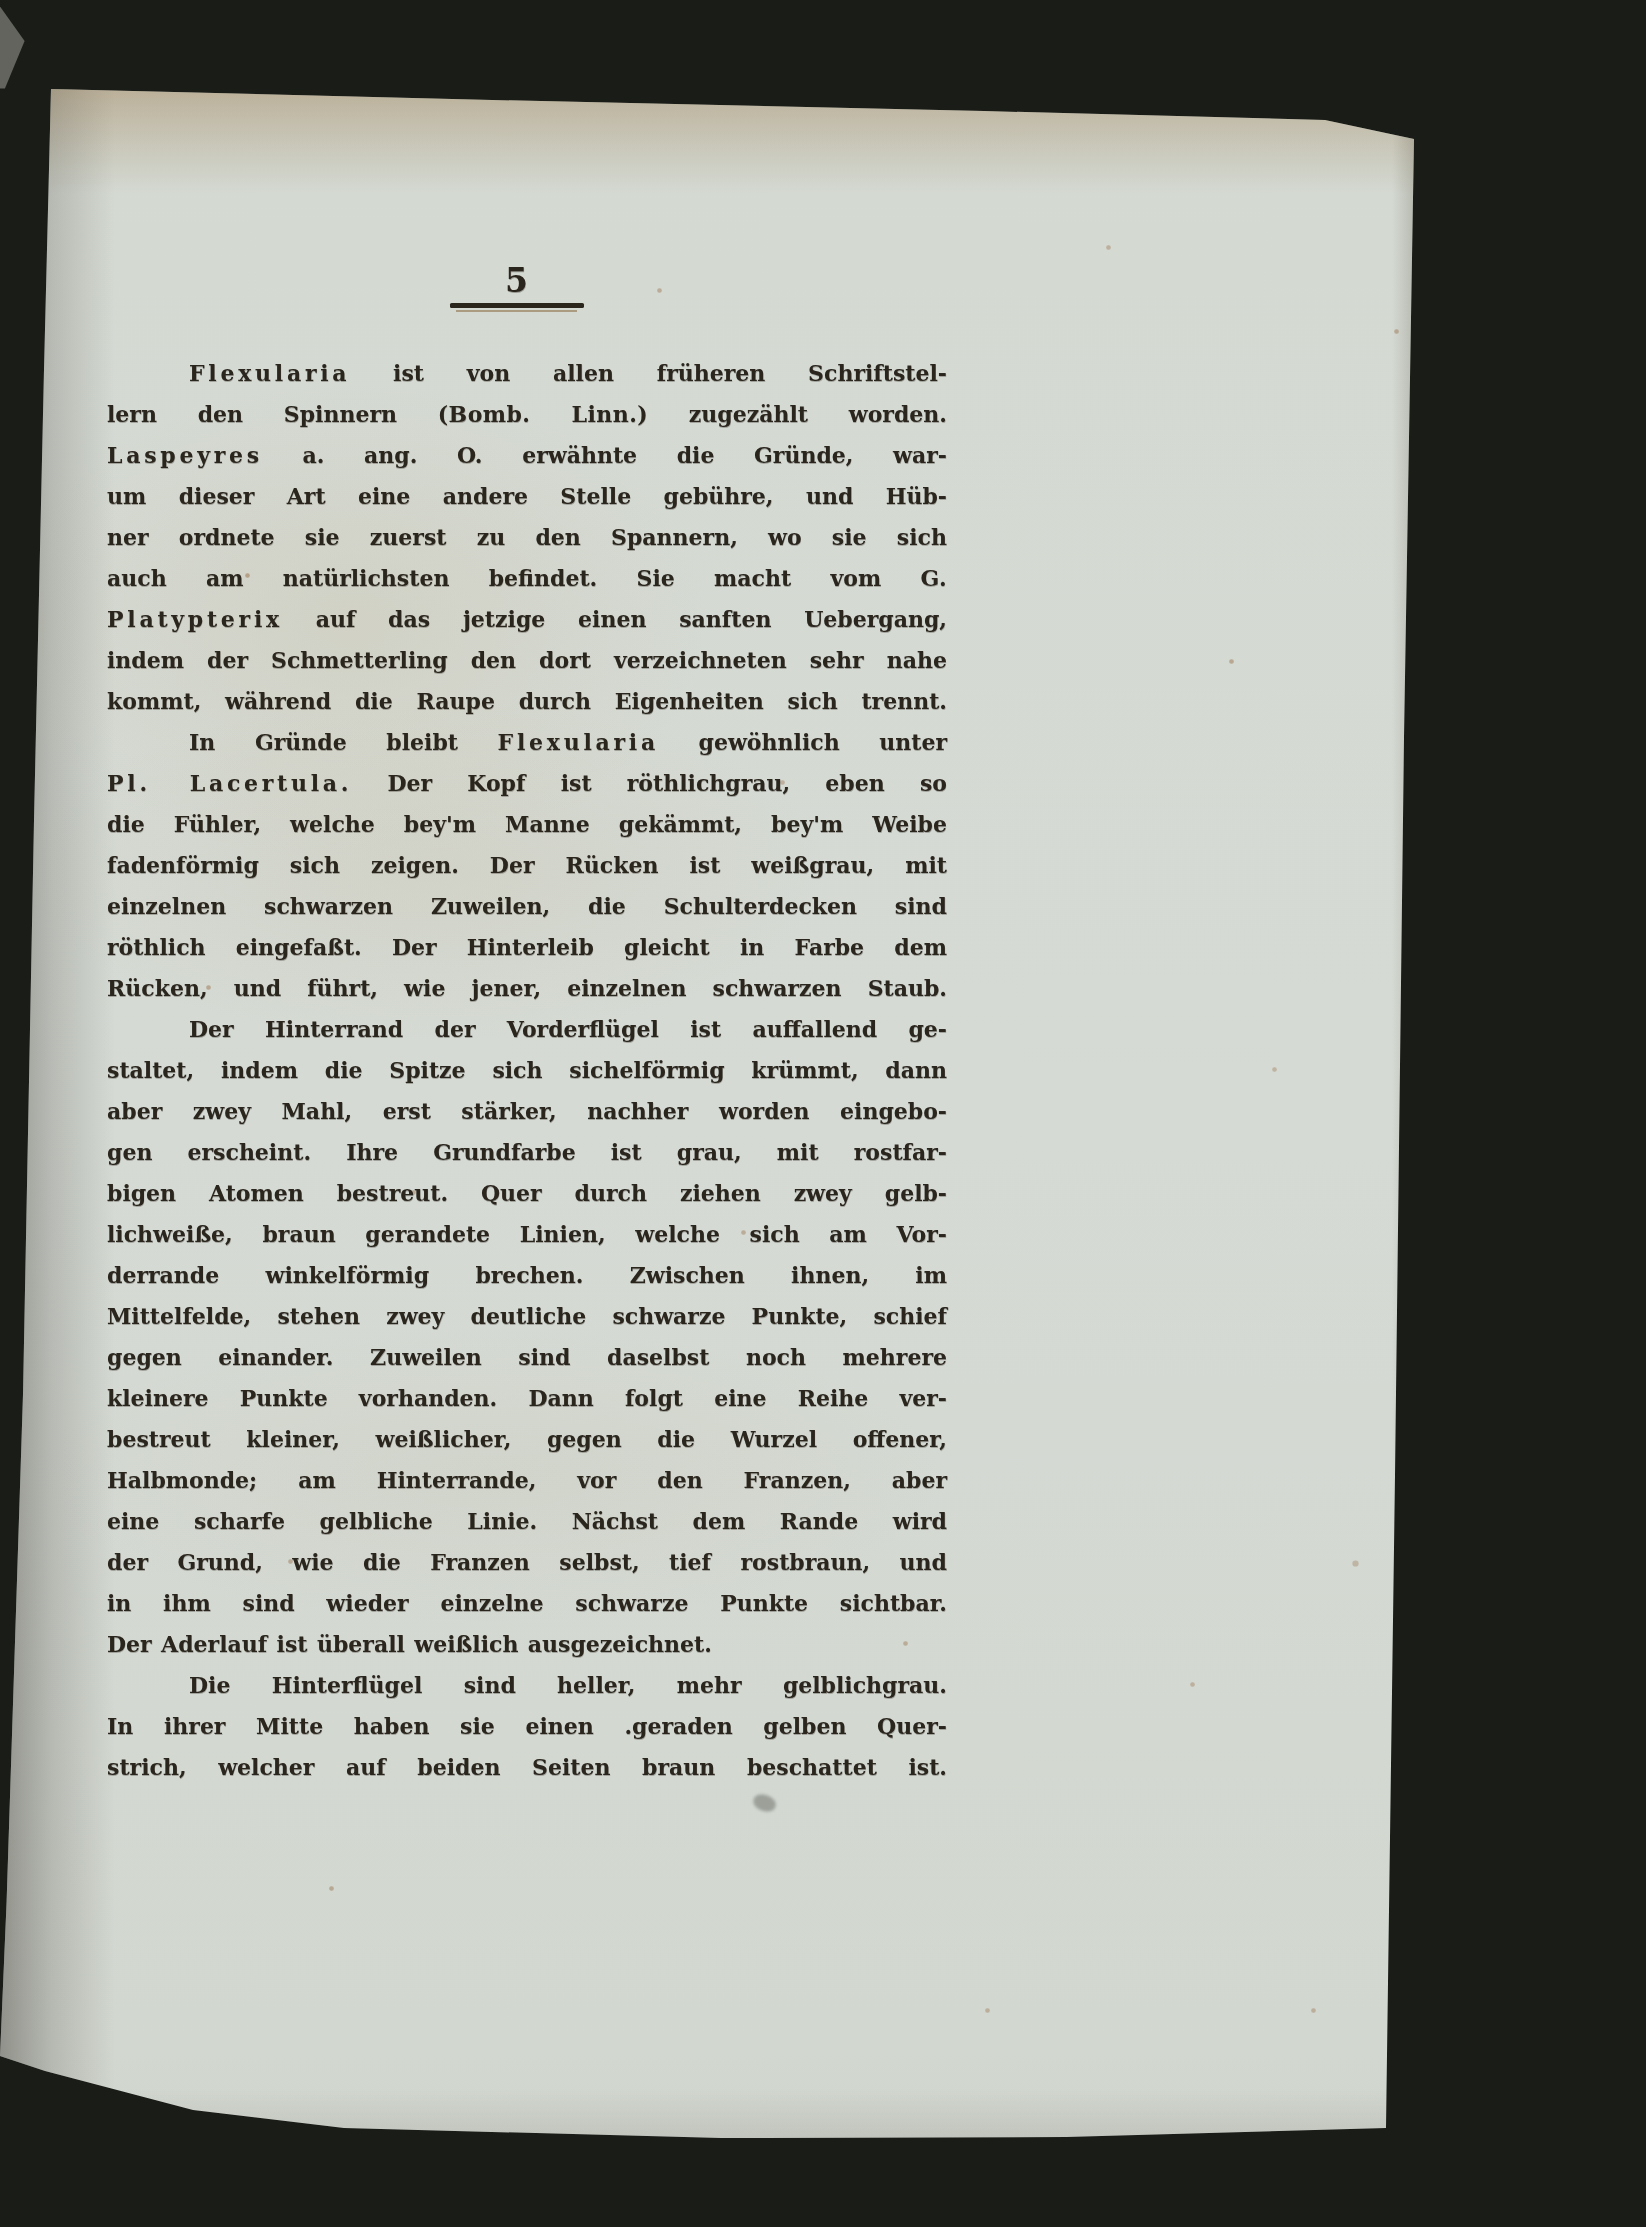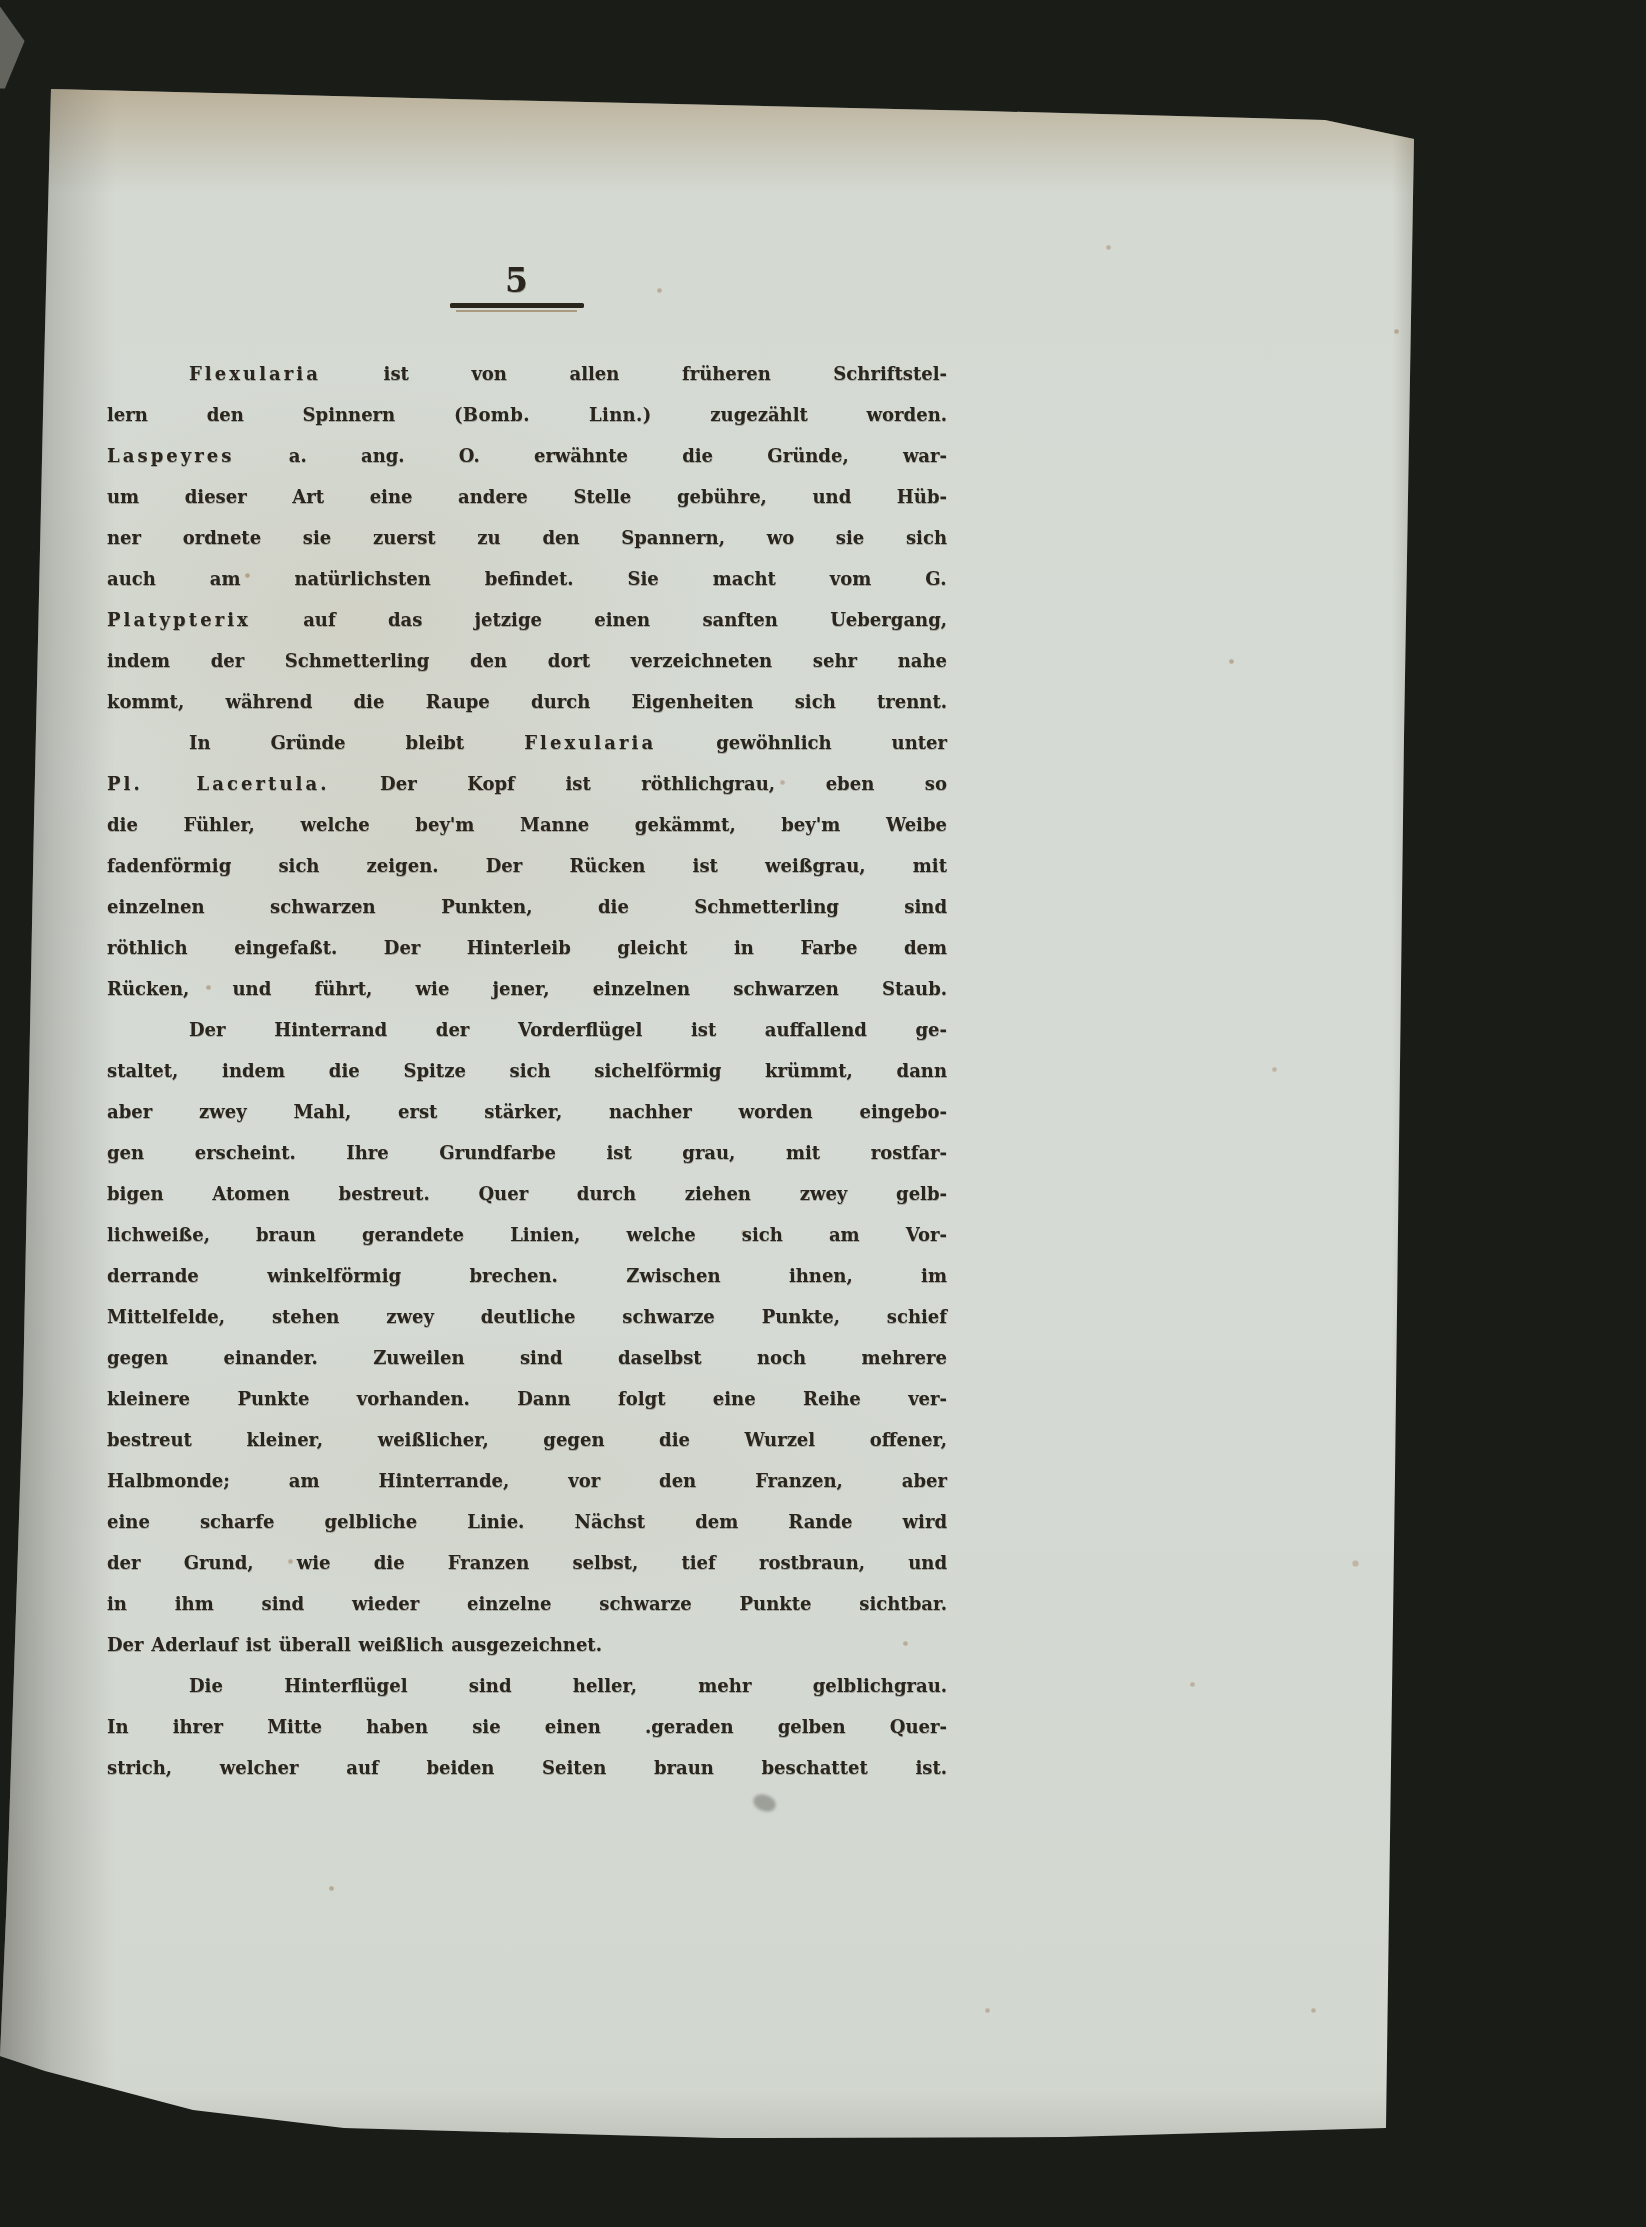--- a/index.html
+++ b/index.html
@@ -102,21 +102,21 @@
     margin: 5.7px auto 0 auto; width: 134px; height: 5.7px;
     background: #2b261c; border-radius: 1.6px;
   }
   .rule-shadow {
     margin: 1.6px auto 0 auto; width: 121px; height: 1.6px;
     background: rgba(134,104,62,.55);
   }
   .text-block {
     position: absolute; left: 107px; top: 353px; width: 840px;
     color: var(--ink, #2a251d);
-    font-size: 18px; font-weight: bold;
+    font-size: 22px; font-weight: bold;
     word-spacing: .08em;
     text-shadow: 0.3px 0.5px 0 rgba(42,37,29,.30);
   }
   .line {
     height: 41px; line-height: 41px;
     text-align: justify; text-align-last: justify;
     white-space: normal;
   }
   .line.indent { text-indent: 82px; }
   .line.no-just { text-align: center; text-align-last: left; }
@@ -152,21 +152,21 @@
         <div class="line"><span class="fraktur">um dieser Art eine andere Stelle gebühre, und Hüb-</span></div>
         <div class="line"><span class="fraktur">ner ordnete sie zuerst zu den Spannern, wo sie sich</span></div>
         <div class="line"><span class="fraktur">auch am natürlichsten befindet. Sie macht vom </span><span class="antiqua">G.</span></div>
         <div class="line"><span class="antiqua-spaced">Platypterix</span><span class="fraktur"> auf das jetzige einen sanften Uebergang,</span></div>
         <div class="line"><span class="fraktur">indem der Schmetterling den dort verzeichneten sehr nahe</span></div>
         <div class="line"><span class="fraktur">kommt, während die Raupe durch Eigenheiten sich trennt.</span></div>
         <div class="line indent"><span class="fraktur">In Gründe bleibt </span><span class="antiqua-spaced">Flexularia</span><span class="fraktur"> gewöhnlich unter</span></div>
         <div class="line"><span class="antiqua-spaced">Pl. Lacertula.</span><span class="fraktur"> Der Kopf ist röthlichgrau, eben so</span></div>
         <div class="line"><span class="fraktur">die Fühler, welche bey'm Manne gekämmt, bey'm Weibe</span></div>
         <div class="line"><span class="fraktur">fadenförmig sich zeigen. Der Rücken ist weißgrau, mit</span></div>
-        <div class="line"><span class="fraktur">einzelnen schwarzen Punkten, die Schmetterling sind</span></div>
+        <div class="line"><span class="fraktur">einzelnen schwarzen Zuweilen, die Schulterdecken sind</span></div>
         <div class="line"><span class="fraktur">röthlich eingefaßt. Der Hinterleib gleicht in Farbe dem</span></div>
         <div class="line"><span class="fraktur">Rücken, und führt, wie jener, einzelnen schwarzen Staub.</span></div>
         <div class="line indent"><span class="fraktur">Der Hinterrand der Vorderflügel ist auffallend ge-</span></div>
         <div class="line"><span class="fraktur">staltet, indem die Spitze sich sichelförmig krümmt, dann</span></div>
         <div class="line"><span class="fraktur">aber zwey Mahl, erst stärker, nachher worden eingebo-</span></div>
         <div class="line"><span class="fraktur">gen erscheint. Ihre Grundfarbe ist grau, mit rostfar-</span></div>
         <div class="line"><span class="fraktur">bigen Atomen bestreut. Quer durch ziehen zwey gelb-</span></div>
         <div class="line"><span class="fraktur">lichweiße, braun gerandete Linien, welche sich am Vor-</span></div>
         <div class="line"><span class="fraktur">derrande winkelförmig brechen. Zwischen ihnen, im</span></div>
         <div class="line"><span class="fraktur">Mittelfelde, stehen zwey deutliche schwarze Punkte, schief</span></div>

